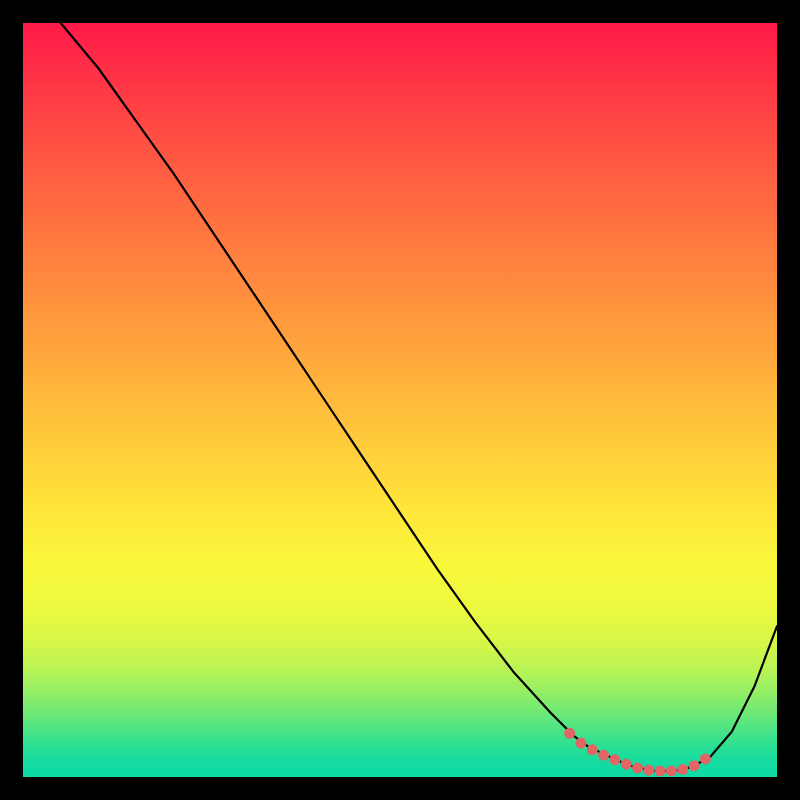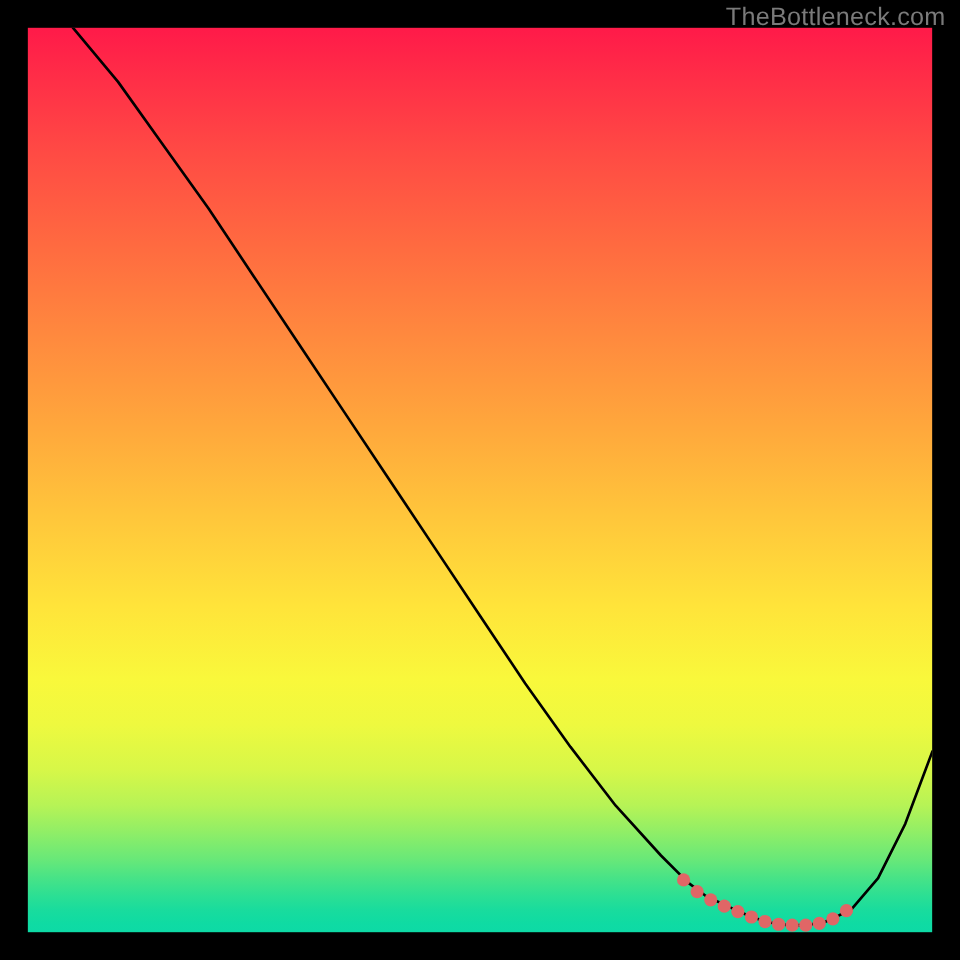--- a/index.html
+++ b/index.html
@@ -96,14 +96,13 @@
           <circle cx="625.82" cy="747.21" r="5.5" fill="#e06666"></circle>
           <circle cx="637.13" cy="747.97" r="5.5" fill="#e06666"></circle>
           <circle cx="648.44" cy="747.97" r="5.5" fill="#e06666"></circle>
           <circle cx="659.75" cy="746.46" r="5.5" fill="#e06666"></circle>
           <circle cx="671.06" cy="742.69" r="5.5" fill="#e06666"></circle>
           <circle cx="682.37" cy="735.90" r="5.5" fill="#e06666"></circle>
         </g>
     </svg>
   </div>
 
-  <div class="watermark">TheBottleneck.com</div>
 </div>
 
 </body></html>

